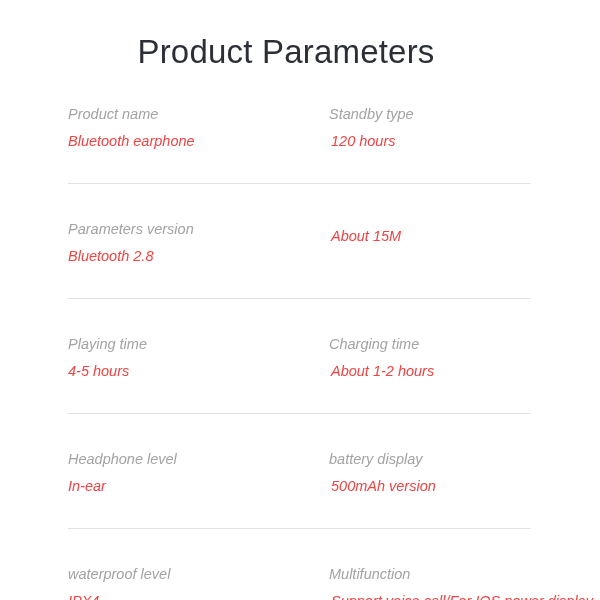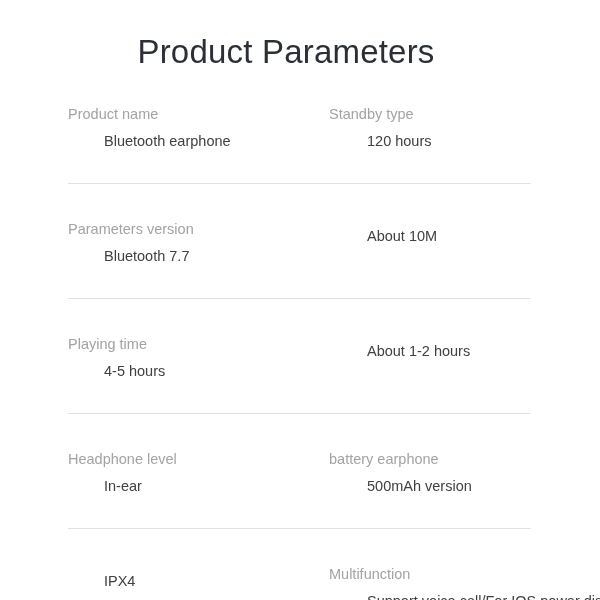--- a/index.html
+++ b/index.html
@@ -37,20 +37,21 @@
     position: absolute;
     left: 68px;
     top: 104px;
     width: 516px;
   }
   .spec-row {
     display: flex;
     flex-direction: row;
     align-items: flex-start;
     position: relative;
+    font-style: italic;
   }
   .spec-cell {
     box-sizing: border-box;
   }
   .spec-cell.left {
     width: 256px;
     flex: 0 0 256px;
     padding-left: 0;
   }
   .spec-cell.right {
@@ -60,26 +61,25 @@
   }
   .spec-label {
     font-size: 14.5px;
     color: #a3a3a3;
     line-height: 20px;
     font-weight: 400;
     white-space: nowrap;
   }
   .spec-value {
     font-size: 14.5px;
-    color: #404040;
+    color: #ef4444;
     line-height: 20px;
     font-weight: 400;
     margin-top: 7px;
     white-space: nowrap;
-    margin-left: 36px;
   }
   .spec-cell.right .spec-value {
     padding-left: 2px;
   }
   .row-divider {
     height: 1px;
     background: #e2e2e2;
     width: 463px;
     margin: 0;
   }
@@ -105,59 +105,61 @@
         <div class="spec-value">120 hours</div>
       </div>
     </div>
     <div class="row-gap-a"></div>
     <div class="row-divider"></div>
     <div class="row-gap-b"></div>
 
     <div class="spec-row">
       <div class="spec-cell left">
         <div class="spec-label">Parameters version</div>
-        <div class="spec-value">Bluetooth 7.7</div>
+        <div class="spec-value">Bluetooth 2.8</div>
       </div>
       <div class="spec-cell right">
-        <div class="spec-value">About 10M</div>
+        <div class="spec-value">About 15M</div>
       </div>
     </div>
     <div class="row-gap-a"></div>
     <div class="row-divider"></div>
     <div class="row-gap-b"></div>
 
     <div class="spec-row">
       <div class="spec-cell left">
         <div class="spec-label">Playing time</div>
         <div class="spec-value">4-5 hours</div>
       </div>
       <div class="spec-cell right">
+        <div class="spec-label">Charging time</div>
         <div class="spec-value">About 1-2 hours</div>
       </div>
     </div>
     <div class="row-gap-a"></div>
     <div class="row-divider"></div>
     <div class="row-gap-b"></div>
 
     <div class="spec-row">
       <div class="spec-cell left">
         <div class="spec-label">Headphone level</div>
         <div class="spec-value">In-ear</div>
       </div>
       <div class="spec-cell right">
-        <div class="spec-label">battery earphone</div>
+        <div class="spec-label">battery display</div>
         <div class="spec-value">500mAh version</div>
       </div>
     </div>
     <div class="row-gap-a"></div>
     <div class="row-divider"></div>
     <div class="row-gap-b"></div>
 
     <div class="spec-row">
       <div class="spec-cell left">
+        <div class="spec-label">waterproof level</div>
         <div class="spec-value">IPX4</div>
       </div>
       <div class="spec-cell right">
         <div class="spec-label">Multifunction</div>
         <div class="spec-value">Support voice call/For IOS power display</div>
       </div>
     </div>
 
   </div>
 </div>

